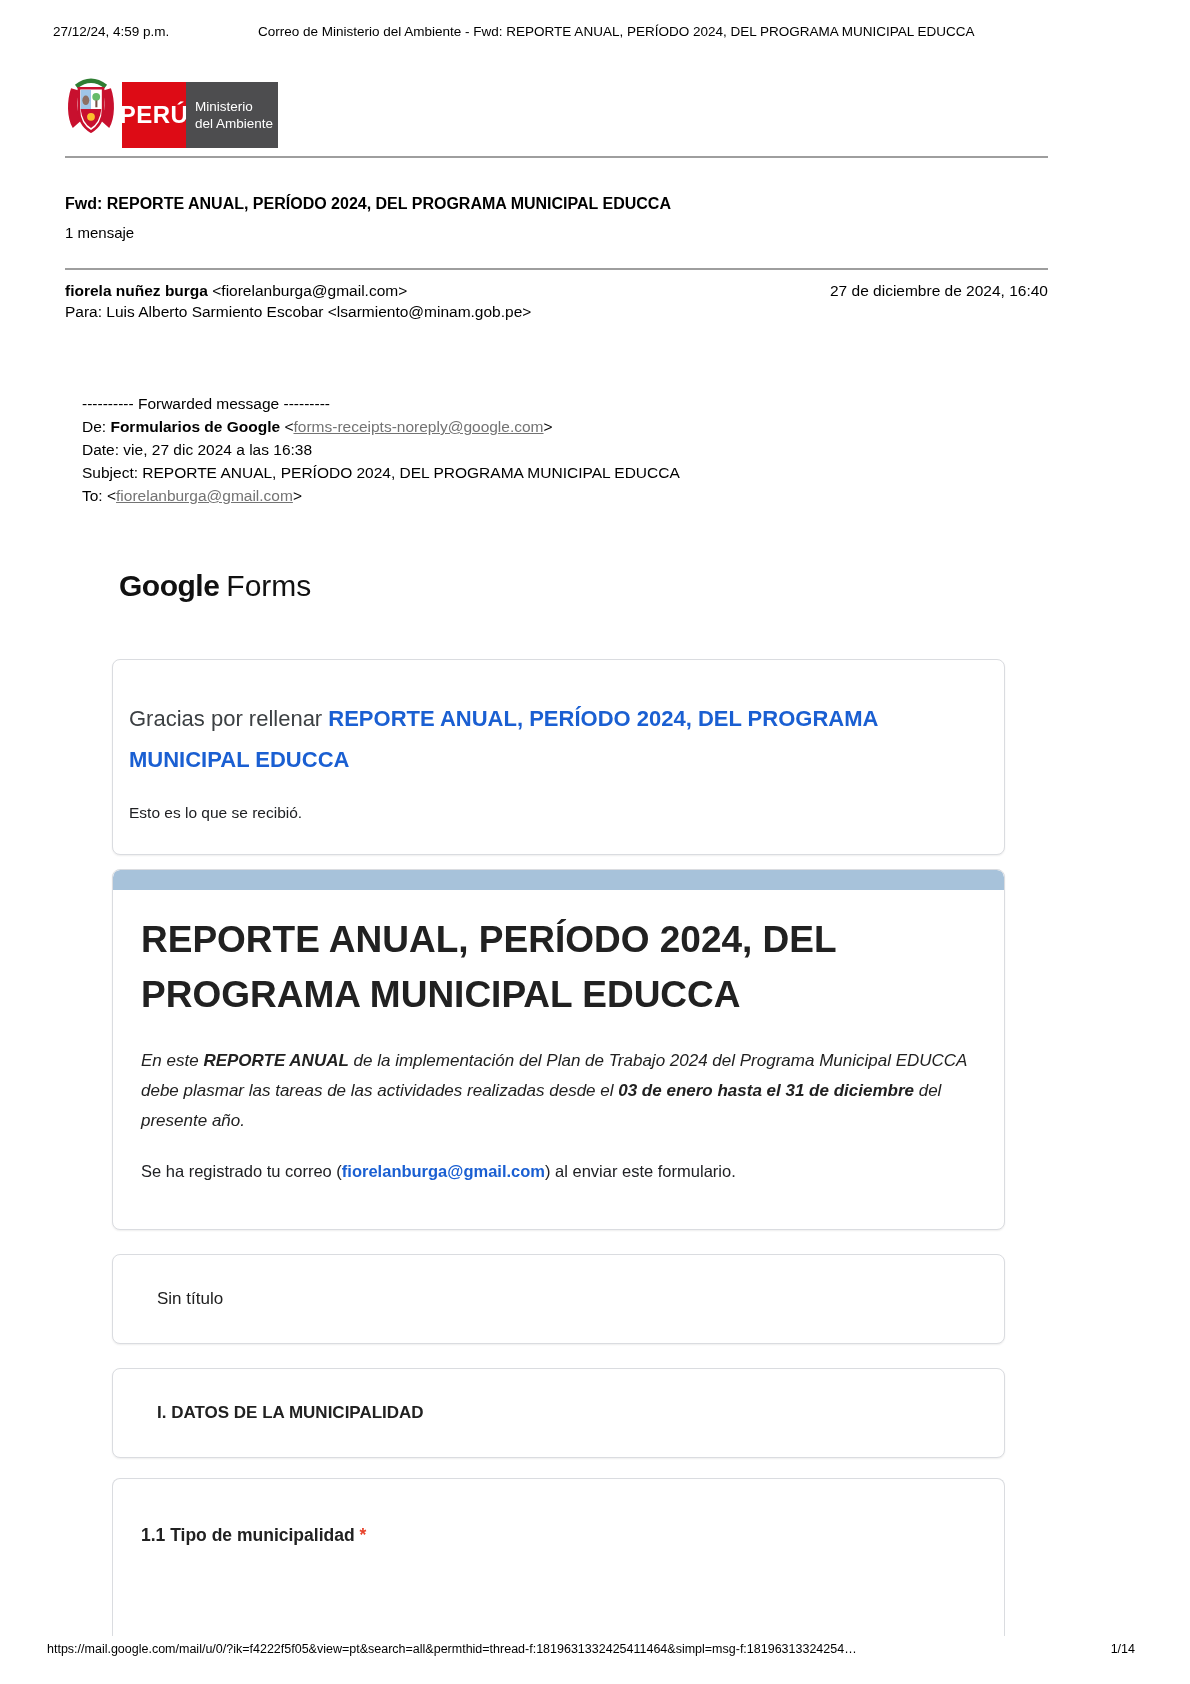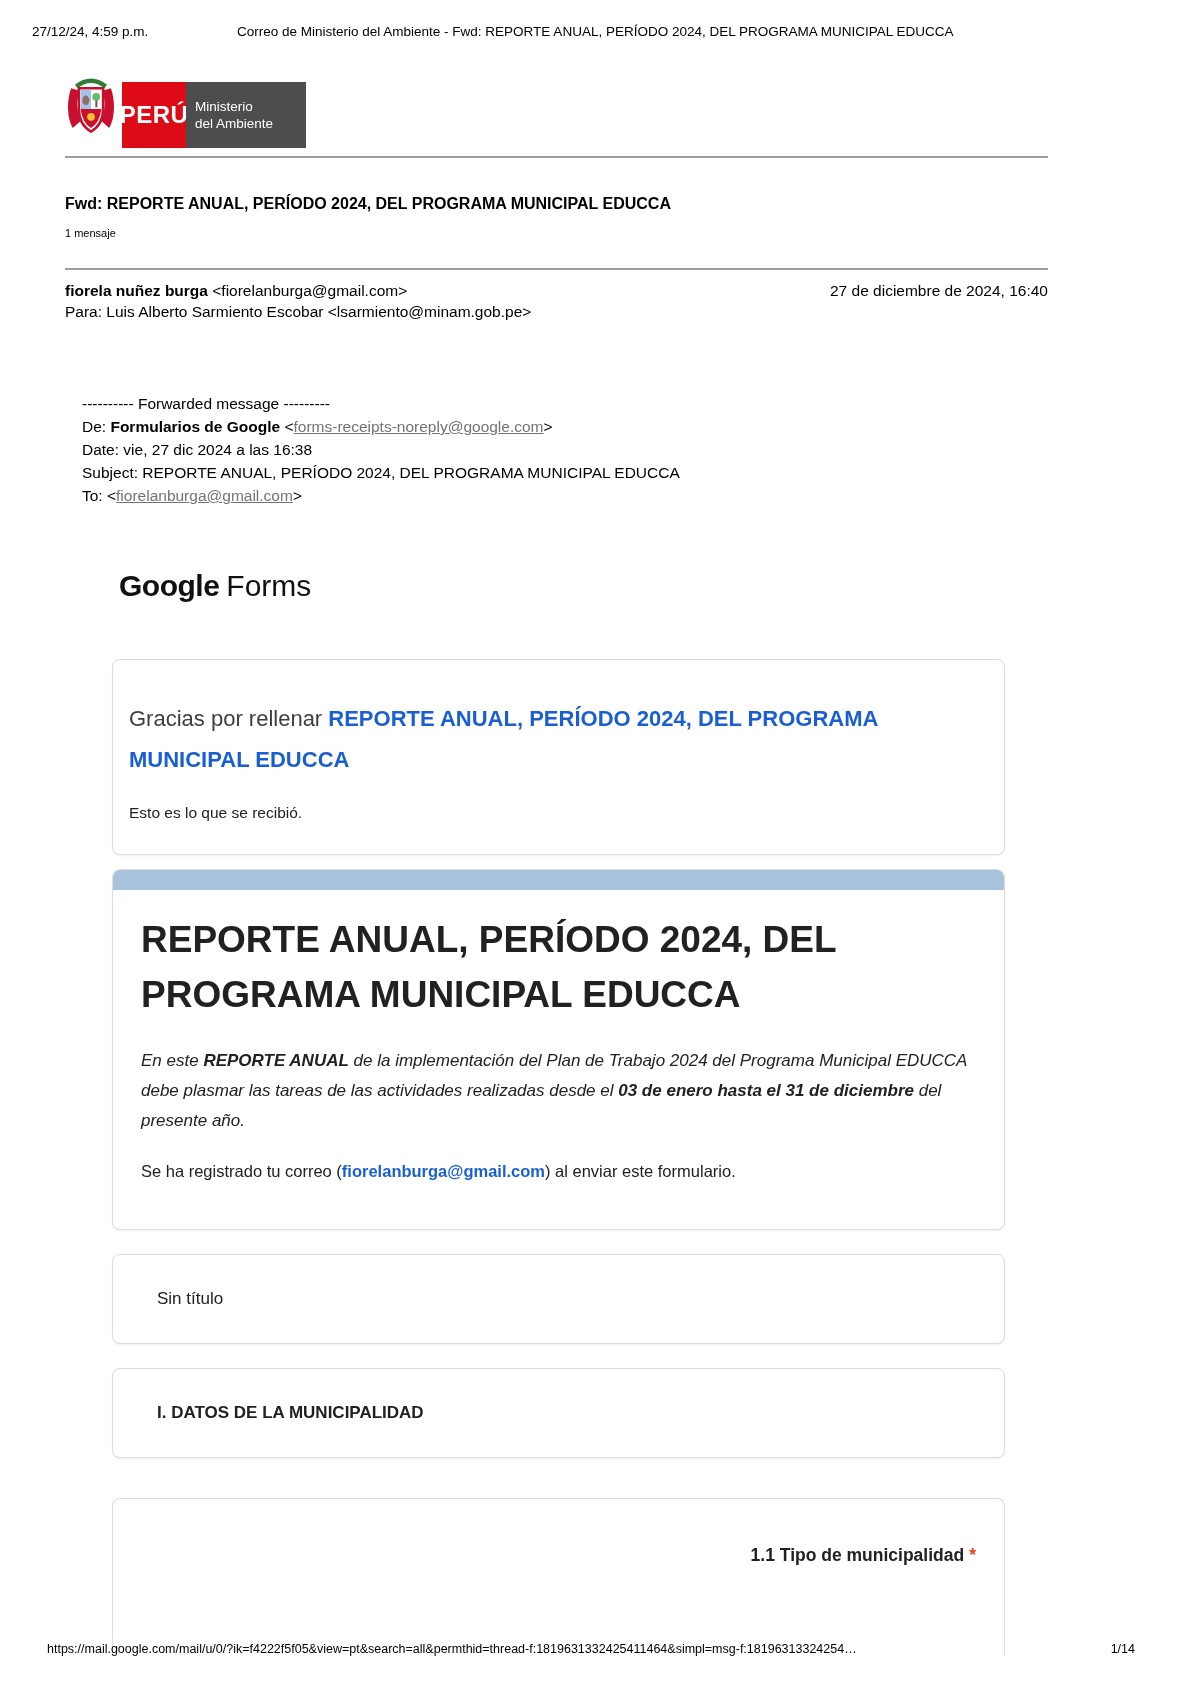--- a/index.html
+++ b/index.html
@@ -6,51 +6,51 @@
   html,body { width:1190px; height:1684px; }
   body {
     background:#ffffff;
     font-family:"Liberation Sans", sans-serif;
     color:#000;
     position:relative;
     overflow:hidden;
   }
   
   .print-header {
-    position:absolute; top:24px; left:32px; right:55px;
+    position:absolute; top:24px; left:53px; right:55px;
     font-size:13.5px; color:#000; white-space:nowrap;
   }
   .print-header .ph-title { position:absolute; left:205px; }
   .print-footer {
     position:absolute; top:1642px; left:47px; right:55px;
     font-size:12.5px; color:#000;
     display:flex; justify-content:space-between; white-space:nowrap;
   }
   
   .email-wrap { position:absolute; top:68px; left:65px; width:983px; }
   .brand-row { display:flex; justify-content:space-between; align-items:flex-end; height:80px; }
   .logo { display:flex; align-items:flex-end; }
   .coat { width:52px; height:78px; margin-right:5px; }
   .logo-box { height:66px; display:flex; }
   .peru-box {
     width:64px; background:#dd0b15; color:#fff;
     display:flex; align-items:center; justify-content:center;
     font-weight:bold; font-size:24px; letter-spacing:0.5px;
   }
   .ministry-box {
-    width:120px; background:#4d4d4f; color:#fff;
+    width:92px; background:#4d4d4f; color:#fff;
     font-size:13.5px; line-height:17px;
     display:flex; flex-direction:column; justify-content:center;
     padding-left:9px;
   }
   .account-owner { font-weight:bold; font-size:16.5px; margin-bottom:30px; }
   .divider { height:2px; background:#9e9e9e; border:none; }
   .div1 { margin-top:8px; }
   .subject-h1 { margin-top:32px; font-size:16px; font-weight:bold; line-height:28px; }
-  .msg-count { margin-top:6px; font-size:11px; line-height:18px; }
+  .msg-count { margin-top:6px; font-size:15px; line-height:18px; }
   .div2 { margin-top:26px; }
   .msg-header { margin-top:10px; font-size:15.5px; line-height:21px; }
   .sender-line { display:flex; justify-content:space-between; }
   .b { font-weight:bold; }
   .fwd-block { margin-top:70px; margin-left:17px; font-size:15.5px; line-height:23px; }
   a.lnk { color:#737373; text-decoration:underline; cursor:pointer; }
   
   .gforms-logo { margin-top:62px; margin-left:54px; font-size:30px; color:#111; letter-spacing:-0.5px; }
   .gforms-logo .g1 { font-weight:600; margin-right:7px; }
   .gforms-logo .g2 { font-weight:400; letter-spacing:0; }
@@ -64,23 +64,23 @@
   a.forms-link { color:#1a5fd2; font-weight:bold; text-decoration:none; cursor:pointer; }
   .received-note { margin-top:24px; font-size:15.5px; color:#202124; }
   .card-form { margin-top:14px; overflow:hidden; }
   .card-topbar { height:20px; background:#a7c2da; border-radius:7px 7px 0 0; }
   .card-form-body { padding:22px 28px 48px; }
   .form-title { font-size:37px; font-weight:bold; line-height:55px; color:#212121; }
   .form-desc { margin-top:24px; font-size:17px; line-height:30px; color:#212121; font-style:italic; }
   .reg-note { margin-top:26px; font-size:16.5px; color:#202124; }
   .card-sm { margin-top:24px; padding:34px 44px; font-size:17px; color:#212121; }
   .card-cut {
-    margin-top:40px; padding:46px 28px 0; height:158px;
+    margin-top:20px; padding:46px 28px 0; height:158px;
     border-bottom:none; border-radius:8px 8px 0 0;
-    box-shadow:none; font-size:17.5px; color:#212121;text-align:right;
+    box-shadow:none; font-size:17.5px; color:#212121;
   }
   .req { color:#e8432c; font-weight:bold; margin-left:5px; }
 </style>
 </head>
 <body>
 
 <div class="print-header">
   <span>27/12/24, 4:59 p.m.</span>
   <span class="ph-title">Correo de Ministerio del Ambiente - Fwd: REPORTE ANUAL, PERÍODO 2024, DEL PROGRAMA MUNICIPAL EDUCCA</span>
 </div>

